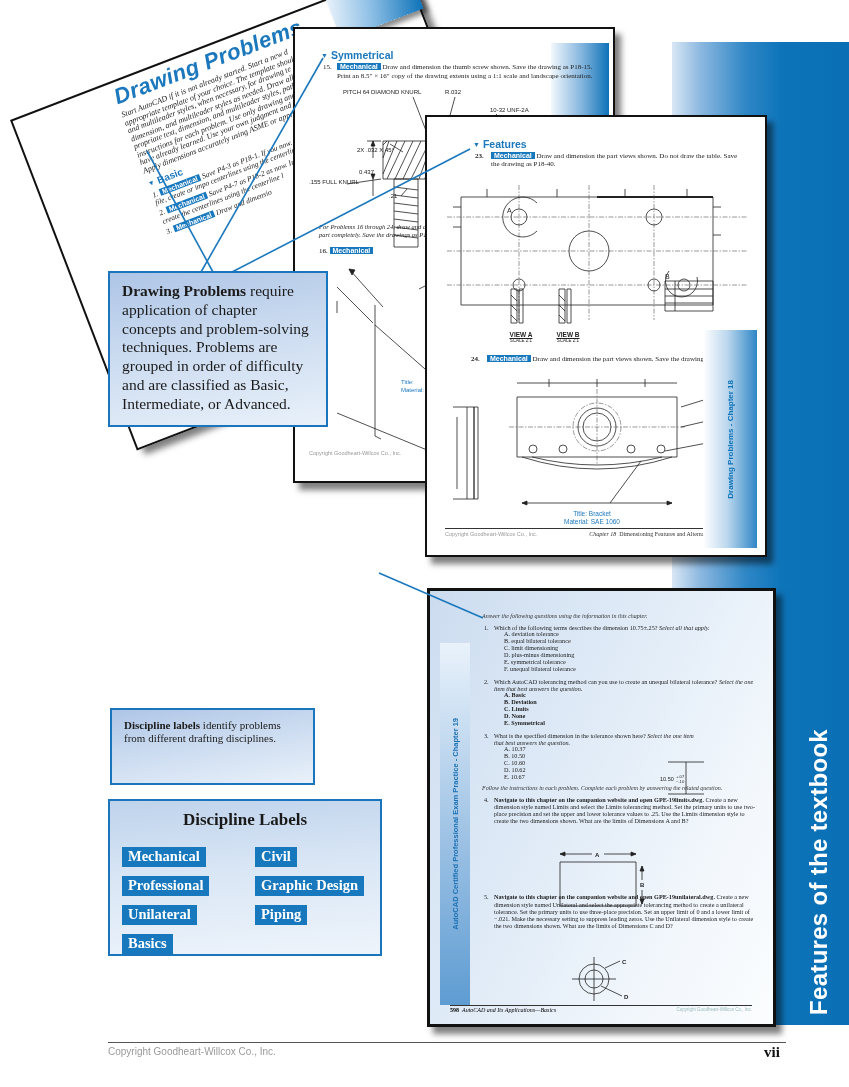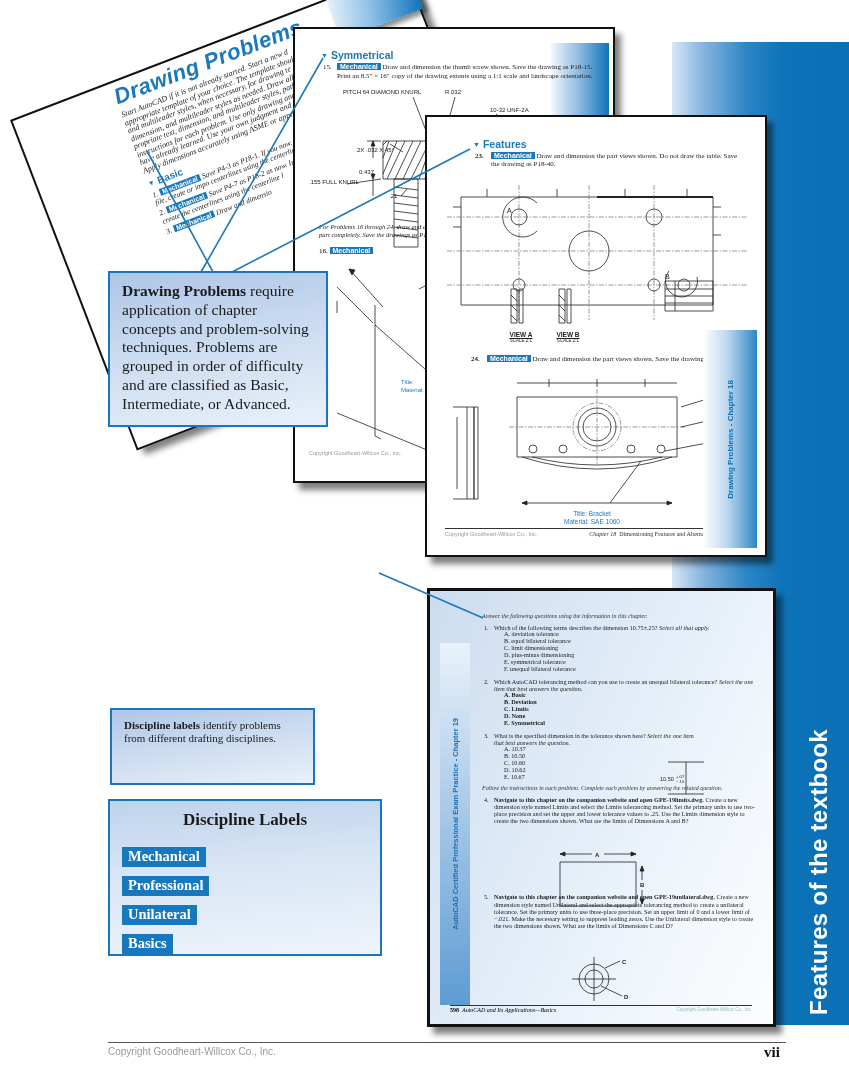--- a/index.html
+++ b/index.html
@@ -471,19 +471,24 @@
   </div>
 
   <div id="legend">
     <div id="legend-title">Discipline Labels</div>
     <div class="lg-col" id="lg-col1">
       <span class="lg-badge">Mechanical</span>
       <span class="lg-badge">Professional</span>
       <span class="lg-badge">Unilateral</span>
       <span class="lg-badge">Basics</span>
     </div>
+    <div class="lg-col" id="lg-col2">
+      <span class="lg-badge">Civil</span>
+      <span class="lg-badge">Graphic Design</span>
+      <span class="lg-badge">Piping</span>
+    </div>
   </div>
 
   <div id="foot-rule"></div>
   <div id="foot-copy">Copyright Goodheart-Willcox Co., Inc.</div>
   <div id="foot-page">vii</div>
 
 </div>
 
 </body></html>

